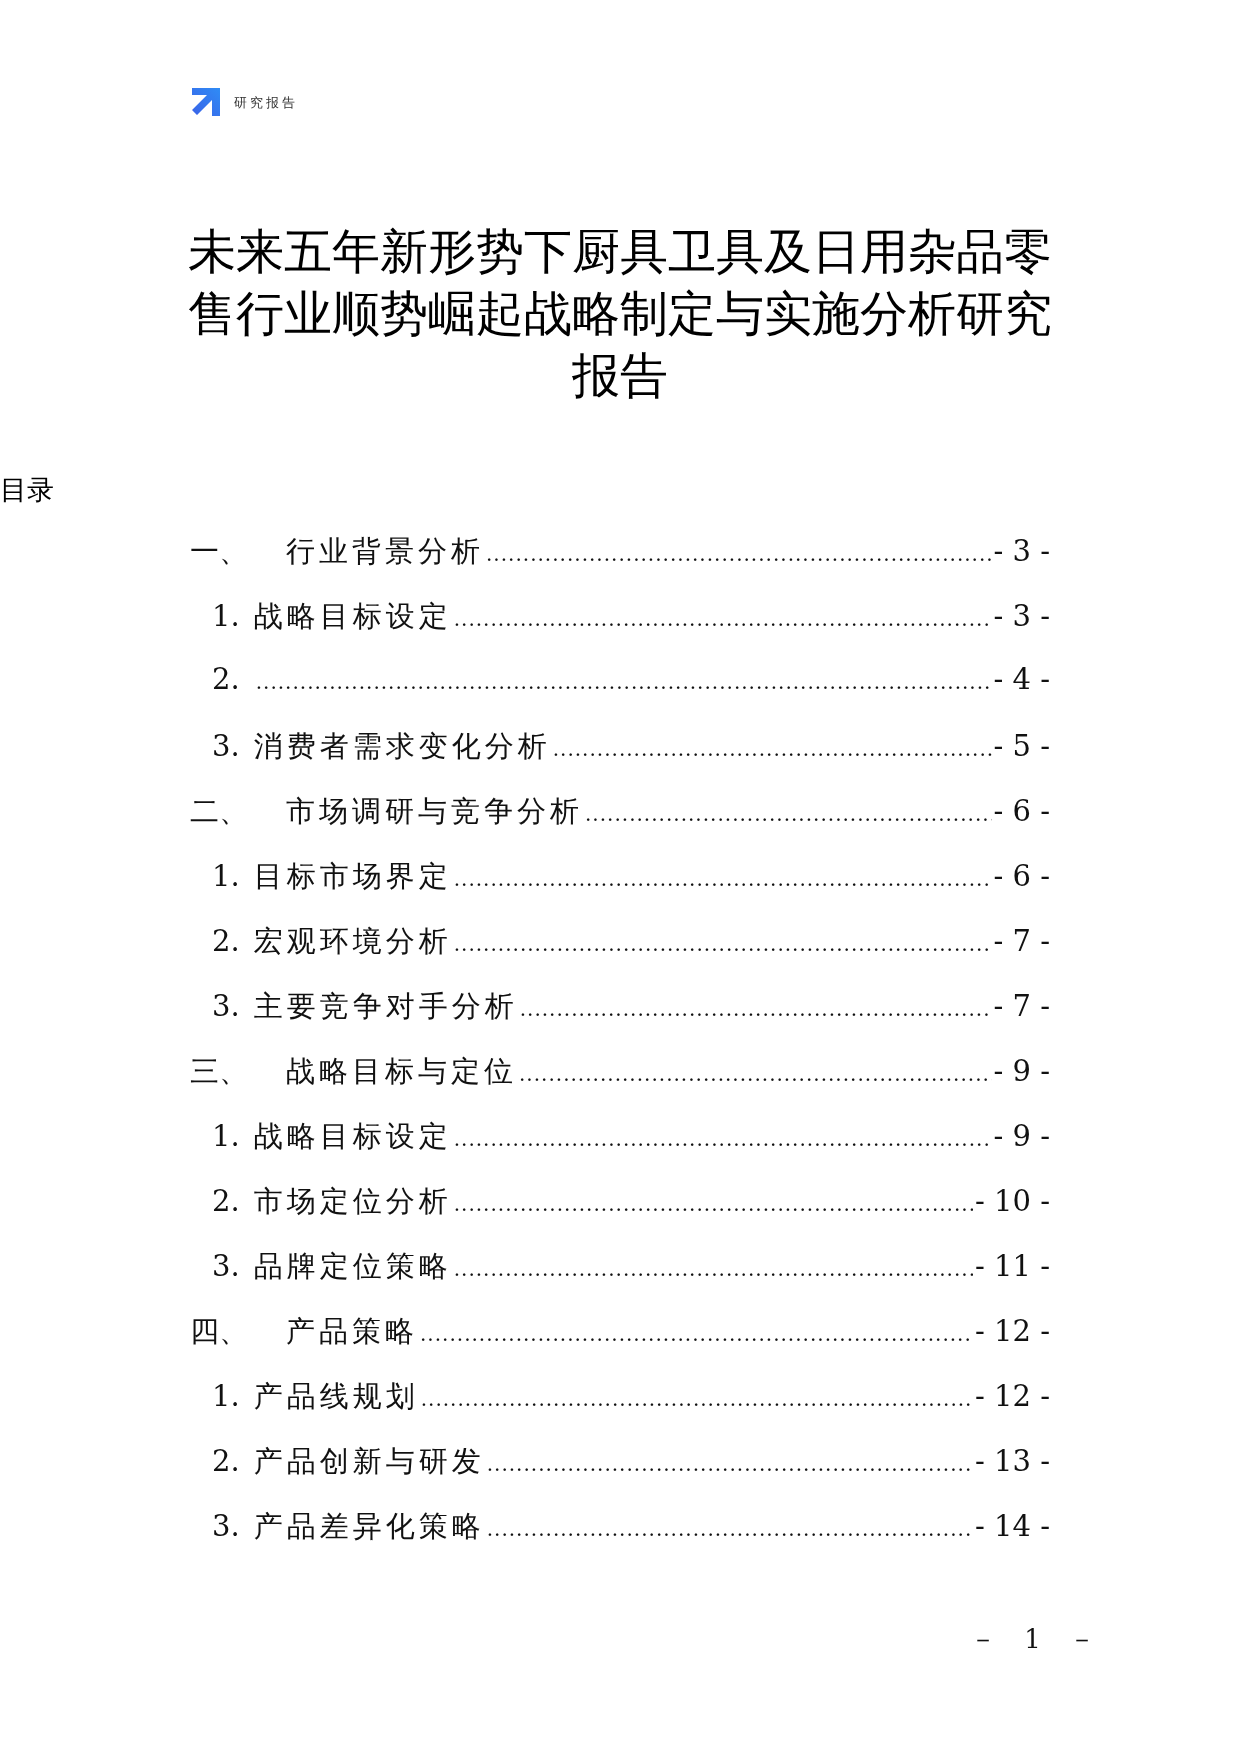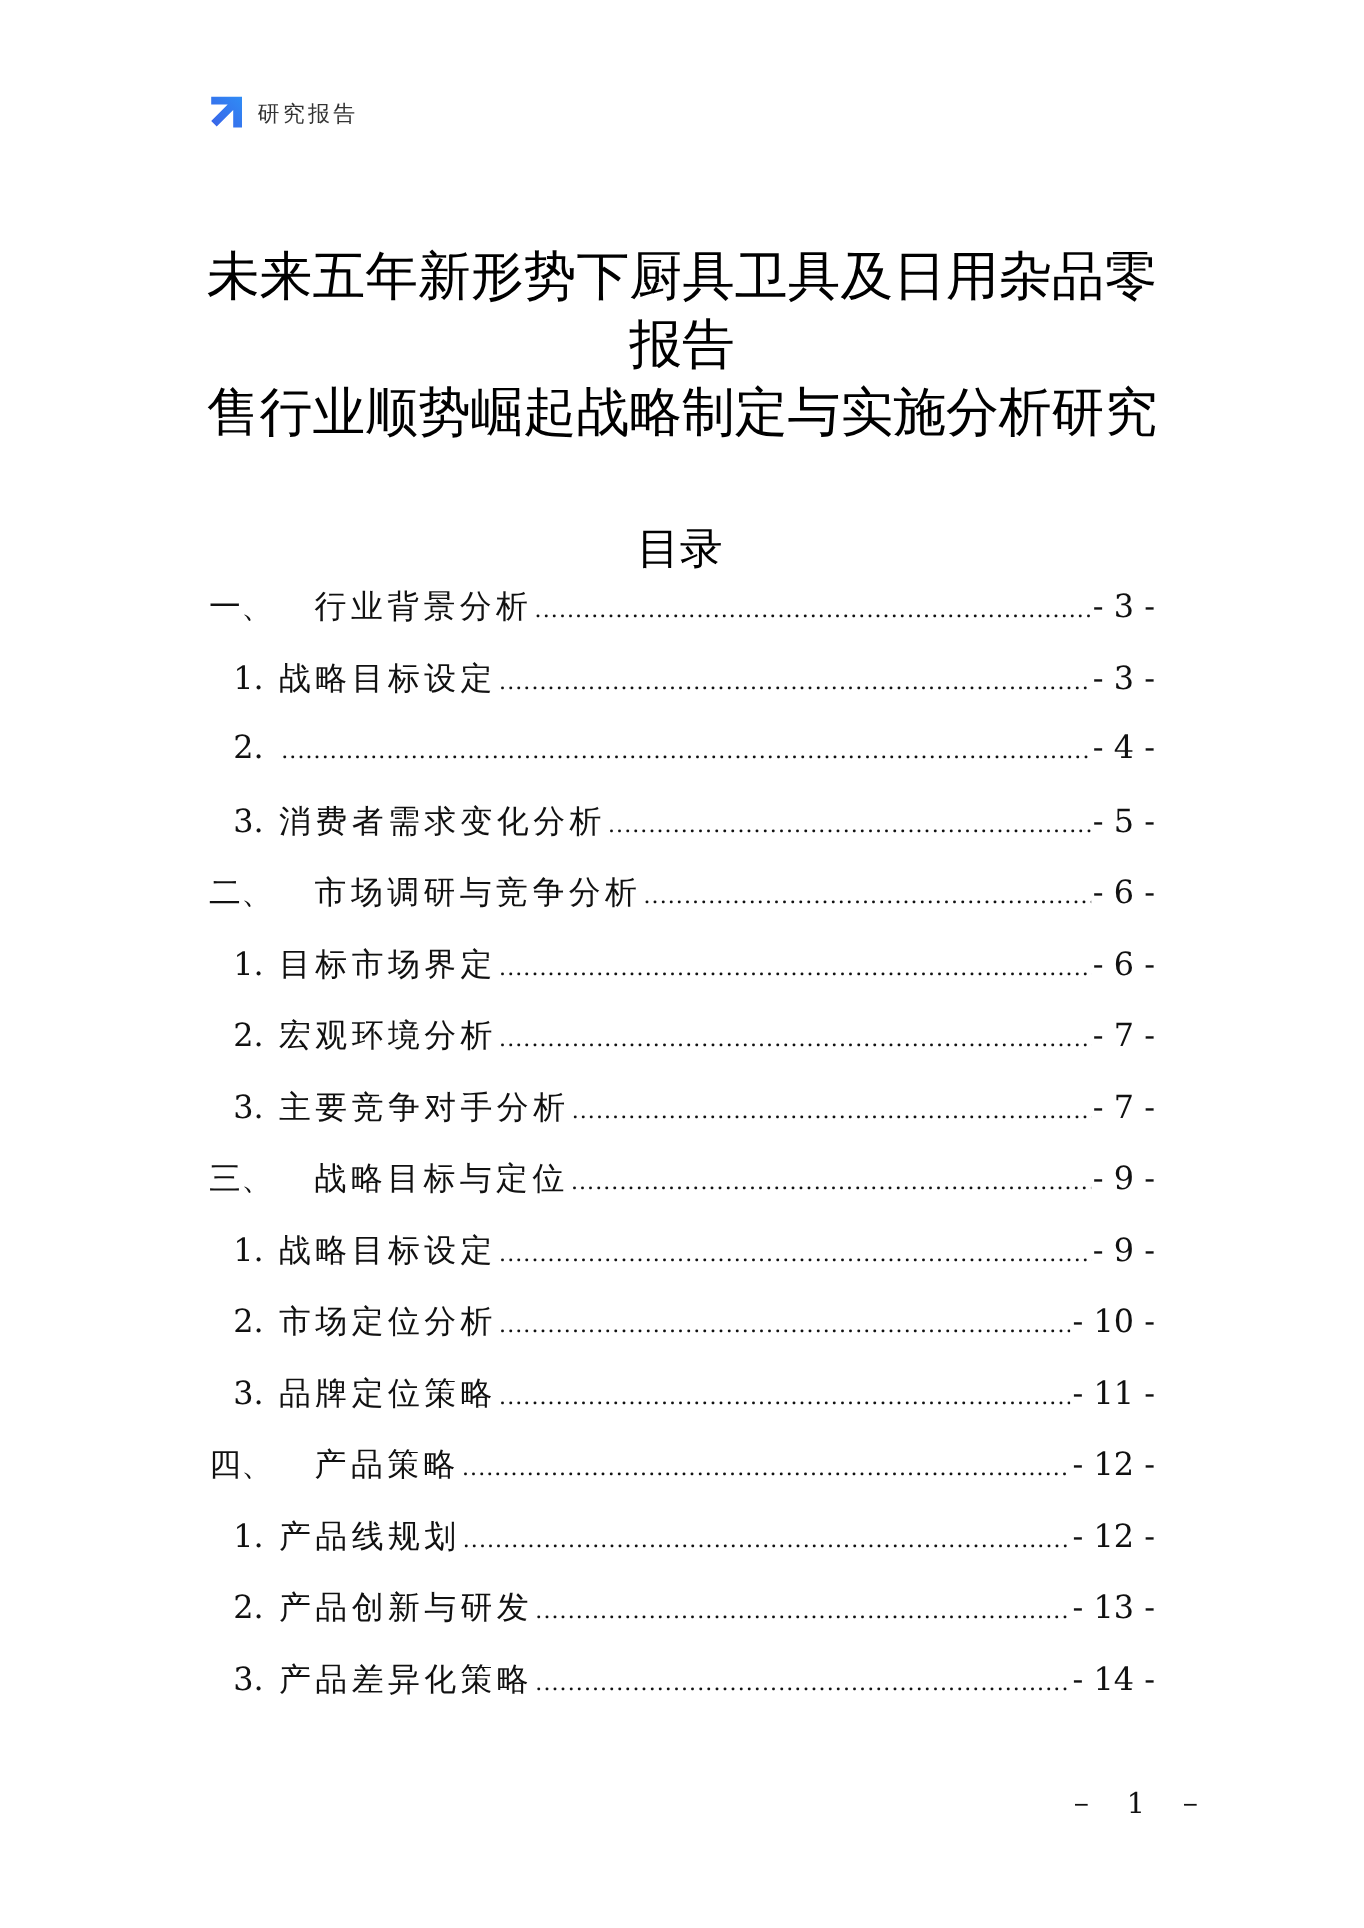--- a/index.html
+++ b/index.html
@@ -1,25 +1,25 @@
 <!DOCTYPE html>
 <html><head>
   <meta charset="utf-8">
   <style>
     html, body { margin: 0; padding: 0; background: #ffffff; }
     body { width: 1240px; height: 1753px; position: relative; overflow: hidden;
            font-family: "DejaVu Serif", "Liberation Serif", serif; color: #111; }
     .header { position: absolute; left: 188px; top: 86px; display: flex; align-items: center; }
     .logo { width: 34px; height: 34px; margin-right: 12px; }
-    .header-text { font-family: "DejaVu Serif", serif; font-size: 20px; letter-spacing: 3px; color: #333; }
+    .header-text { font-family: "DejaVu Serif", serif; font-size: 13px; letter-spacing: 3px; color: #333; }
     .title { position: absolute; left: 150px; width: 940px; top: 220px; text-align: center;
              font-family: "DejaVu Sans", "Liberation Sans", sans-serif; font-size: 48px;
              line-height: 62px; font-weight: normal; color: #000; letter-spacing: 0px; }
-    .toc-heading { position: absolute; left: 0; width: 1236px; top: 472px; text-align: center;
-                   font-family: "DejaVu Sans", sans-serif; font-size: 39px; color: #000; }
+    .toc-heading { position: absolute; left: 0; width: 1236px; top: 472px; text-align: left;
+                   font-family: "DejaVu Sans", sans-serif; font-size: 27px; color: #000; }
     .toc { position: absolute; left: 190px; top: 532px; width: 860px; }
     .toc-row { display: flex; align-items: baseline; height: 65px; font-size: 29px; letter-spacing: 4px; white-space: nowrap; }
     .toc-row.level-1 { padding-left: 0; }
     .toc-row.level-2 { padding-left: 22px; }
     .num { margin-right: 14px; letter-spacing: 0; }
     .level-1 .num { margin-right: 38px; }
     .label { }
     .leader { flex: 1; overflow: hidden; letter-spacing: 1px; margin: 0 2px; font-size: 20px; }
     .leader::before { content: "................................................................................................................................................................................................................................"; }
     .page { letter-spacing: 0; font-size: 29px; }
@@ -36,22 +36,22 @@
         <stop offset="1" stop-color="#2f8cf5"></stop>
       </linearGradient>
     </defs>
     <polygon points="4,2 32,2 32,30 24,30 24,14 9,29 4,24 19,9 4,9" fill="url(#lg)"></polygon>
   </svg>
   <span class="header-text">研究报告</span>
 </div>
 
 <div class="title">
   <div>未来五年新形势下厨具卫具及日用杂品零</div>
+  <div>售行业顺势崛起战略制定与实施分析研究</div>
   <div>报告</div>
-  <div>售行业顺势崛起战略制定与实施分析研究</div>
 </div>
 
 <div class="toc-heading">目录</div>
 
 <div class="toc">
   <div class="toc-row level-1">
     <span class="num">一、</span>
     <span class="label">行业背景分析</span>
     <span class="leader"></span>
     <span class="page">- 3 -</span>

